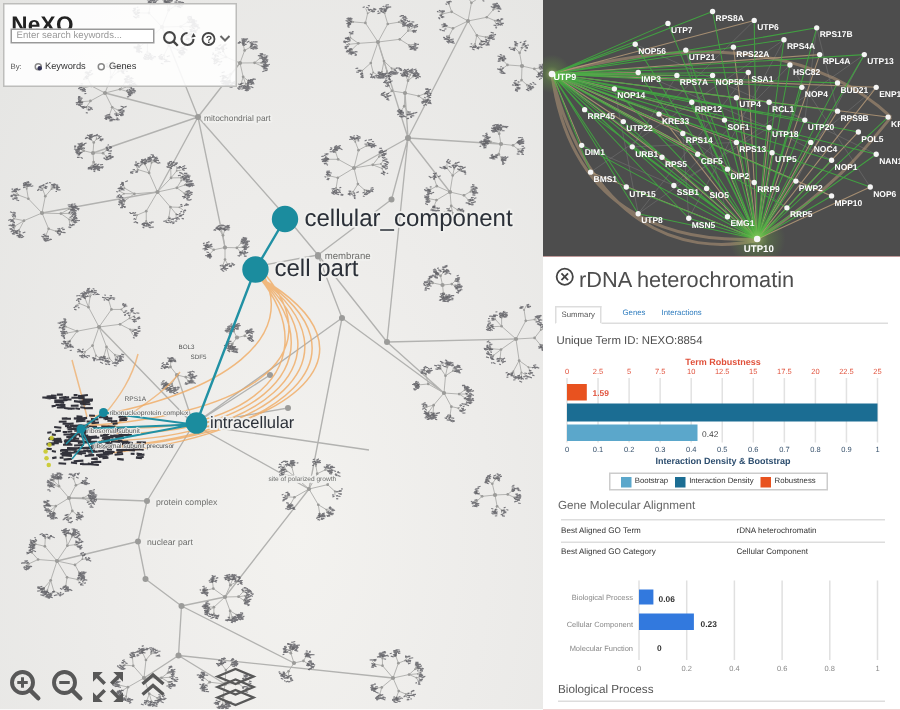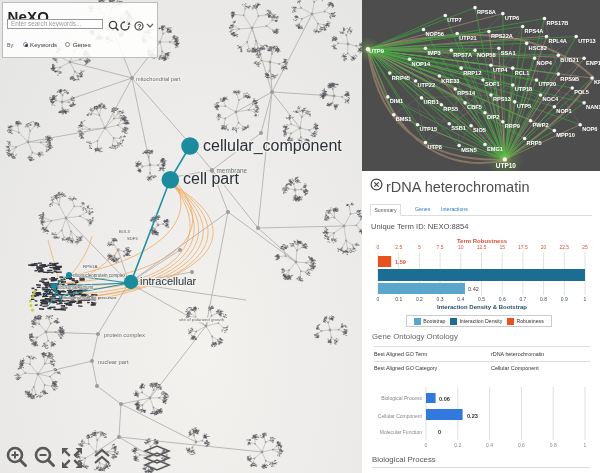--- a/index.html
+++ b/index.html
@@ -816,21 +816,21 @@
             <text x="202.3" y="66">0.9</text>
             <text x="223.0" y="66">1</text>
           </g>
         <text x="120" y="74" font-size="6" font-weight="bold" fill="#2c4d6e" text-anchor="middle">Interaction Density &amp; Bootstrap</text>
       </svg>
       <div id="legend">
         <span class="sw" style="background:#5ba7cb;margin-left:0"></span>Bootstrap
         <span class="sw" style="background:#1b6d93"></span>Interaction Density
         <span class="sw" style="background:#e8521f"></span>Robustness
       </div>
-      <div id="goa">Gene Ontology Ontology</div>
+      <div id="goa">Gene Molecular Alignment</div>
       <div id="gotable">
         <div class="row">
             <div class="c1">Best Aligned GO Term</div>
             <div>rDNA heterochromatin</div>
           </div>
         <div class="row">
             <div class="c1">Best Aligned GO Category</div>
             <div>Cellular Component</div>
           </div>
       </div>

